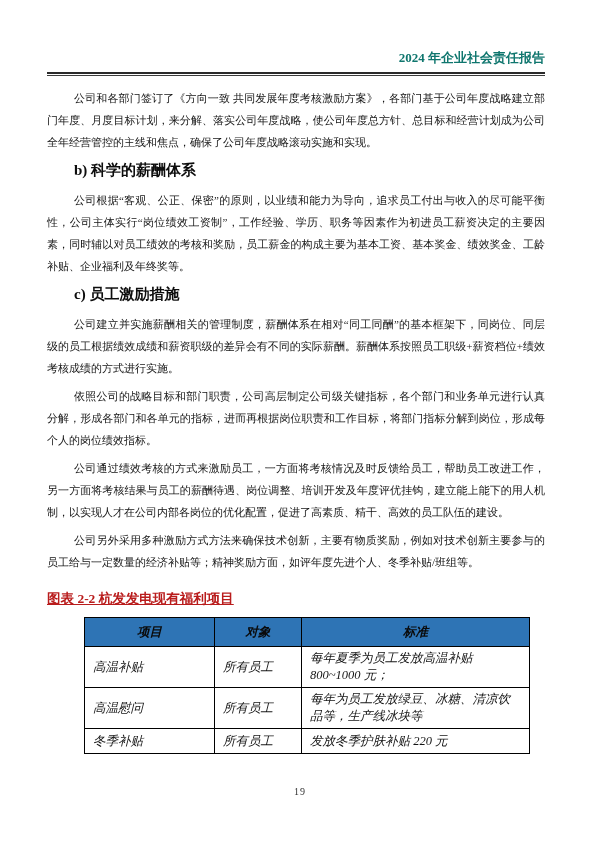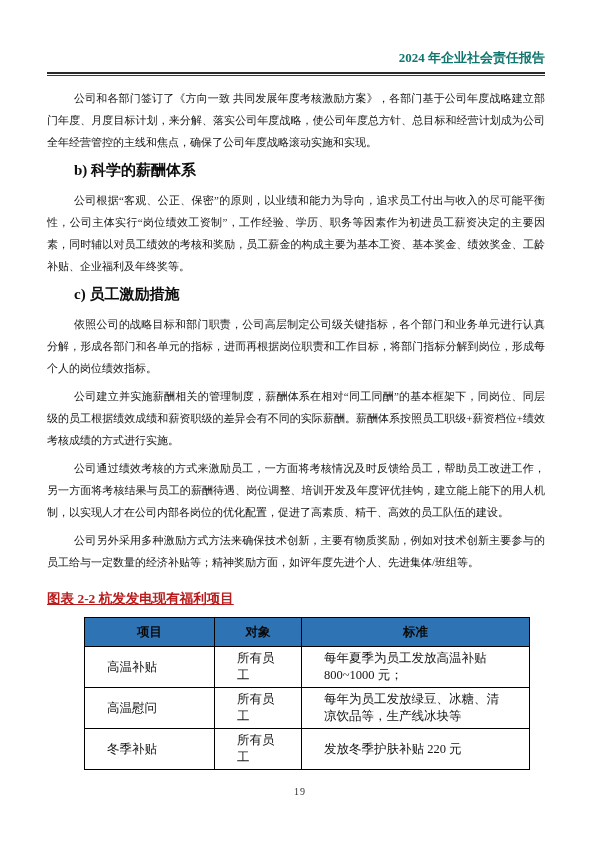--- a/index.html
+++ b/index.html
@@ -57,22 +57,22 @@
   .table-caption{
     margin:16px 0 8px;text-align:left;font-weight:bold;
     font-size:13.5px;line-height:20px;color:#b91c1c;text-decoration:underline;
   }
   table.benefits{
     border-collapse:collapse;table-layout:fixed;
     margin-left:37px;width:445px;
     font-size:12.5px;color:#141414;
   }
   table.benefits th,table.benefits td{
-    border:1px solid #000;padding:3px 22px;line-height:17px;
-    vertical-align:middle;overflow:hidden;
+    border:1px solid #000;padding:3px 8px;line-height:17px;
+    vertical-align:middle;overflow:hidden;font-style:italic;
   }
   table.benefits th{
     background:#2E74B5;font-weight:bold;text-align:center;
     height:22px;color:#0a0a0a;
   }
   table.benefits td{text-align:left;}
   .col-item{width:130px;}
   .col-target{width:87px;}
   .col-standard{width:228px;}
   tr.r1 td,tr.r2 td{height:33px;}
@@ -96,24 +96,24 @@
 
   <div class="content">
     <p class="body">公司和各部门签订了《方向一致 共同发展年度考核激励方案》，各部门基于公司年度战略建立部门年度、月度目标计划，来分解、落实公司年度战略，使公司年度总方针、总目标和经营计划成为公司全年经营管控的主线和焦点，确保了公司年度战略滚动实施和实现。</p>
 
     <div class="sec-heading">b) 科学的薪酬体系</div>
 
     <p class="body">公司根据“客观、公正、保密”的原则，以业绩和能力为导向，追求员工付出与收入的尽可能平衡性，公司主体实行“岗位绩效工资制”，工作经验、学历、职务等因素作为初进员工薪资决定的主要因素，同时辅以对员工绩效的考核和奖励，员工薪金的构成主要为基本工资、基本奖金、绩效奖金、工龄补贴、企业福利及年终奖等。</p>
 
     <div class="sec-heading">c) 员工激励措施</div>
 
+    <p class="body">公司建立并实施薪酬相关的管理制度，薪酬体系在相对“同工同酬”的基本框架下，同岗位、同层级的员工根据绩效成绩和薪资职级的差异会有不同的实际薪酬。薪酬体系按照员工职级+薪资档位+绩效考核成绩的方式进行实施。</p>
     <p class="body">依照公司的战略目标和部门职责，公司高层制定公司级关键指标，各个部门和业务单元进行认真分解，形成各部门和各单元的指标，进而再根据岗位职责和工作目标，将部门指标分解到岗位，形成每个人的岗位绩效指标。</p>
-    <p class="body">公司建立并实施薪酬相关的管理制度，薪酬体系在相对“同工同酬”的基本框架下，同岗位、同层级的员工根据绩效成绩和薪资职级的差异会有不同的实际薪酬。薪酬体系按照员工职级+薪资档位+绩效考核成绩的方式进行实施。</p>
     <p class="body">公司通过绩效考核的方式来激励员工，一方面将考核情况及时反馈给员工，帮助员工改进工作，另一方面将考核结果与员工的薪酬待遇、岗位调整、培训开发及年度评优挂钩，建立能上能下的用人机制，以实现人才在公司内部各岗位的优化配置，促进了高素质、精干、高效的员工队伍的建设。</p>
-    <p class="body">公司另外采用多种激励方式方法来确保技术创新，主要有物质奖励，例如对技术创新主要参与的员工给与一定数量的经济补贴等；精神奖励方面，如评年度先进个人、先进集体/班组等。</p>
+    <p class="body">公司另外采用多种激励方式方法来确保技术创新，主要有物质奖励，例如对技术创新主要参与的员工给与一定数量的经济补贴等；精神奖励方面，如评年度先进个人、冬季补贴/班组等。</p>
 
     <div class="table-caption">图表 2-2 杭发发电现有福利项目</div>
 
     <table class="benefits">
       <colgroup>
         <col class="col-item">
           <col class="col-target">
           <col class="col-standard">
       </colgroup>
       <thead>

